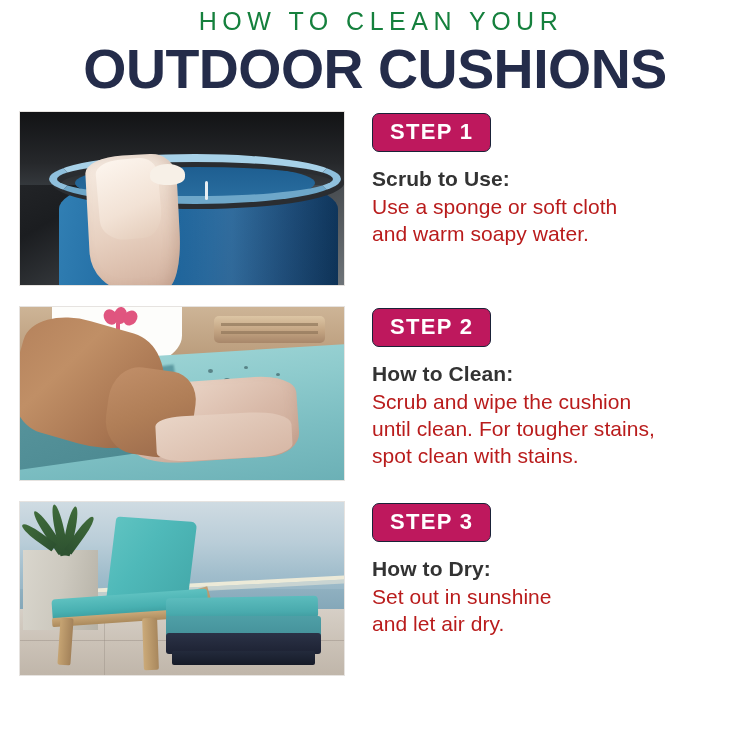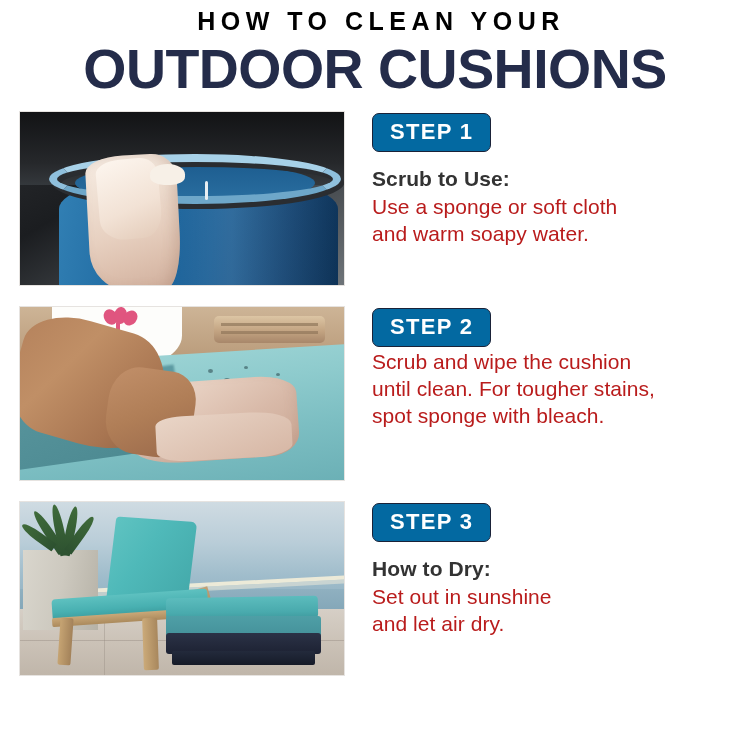--- a/index.html
+++ b/index.html
@@ -11,23 +11,23 @@
     overflow:hidden;
   }
 
   .infographic { position:relative; width:750px; height:750px; background:#fff; }
 
   
   .header { padding-top:6px; text-align:center; }
 
   .kicker {
     font-size:25px;
-    font-weight:700;
+    font-weight:400;
     letter-spacing:5.5px;
-    color:#000000;
+    color:#15803d;
     line-height:30px;
     padding-left:12px;
   }
 
   .headline {
     font-size:56px;
     font-weight:bold;
     letter-spacing:-0.5px;
     color:#242c4a;
     line-height:62px;
@@ -64,21 +64,21 @@
     flex:0 0 326px;
     overflow:hidden;
     border:1px solid #e6e3e0;
     background:#cfd3d6;
   }
 
   .text-col { flex:1; padding-left:27px; padding-top:2px; }
 
   .badge {
     display:inline-block;
-    background:#0369a1;
+    background:#be185d;
     color:#ffffff;
     font-size:22px;
     font-weight:bold;
     letter-spacing:1.3px;
     padding:5px 17px 7px 17px;
     border-radius:7px;
     line-height:25px;
     border:1px solid #1a2238;
   }
 
@@ -333,23 +333,24 @@
         <div class="p2-drop" style="left:69%;top:34%;width:4px;height:3px;"></div>
         <div class="p2-drop" style="left:74%;top:44%;width:5px;height:4px;"></div>
         <div class="p2-drop" style="left:79%;top:38%;width:4px;height:3px;"></div>
         <div class="p2-arm"></div>
         <div class="p2-rag"></div>
         <div class="p2-hand"></div>
         <div class="p2-rag2"></div>
       </div>
       <div class="text-col">
         <div class="badge">STEP 2</div>
+        <div class="step-head">How to Clean:</div>
         <div class="step-body">Scrub and wipe the cushion
 until clean. For tougher stains,
-spot sponge with bleach.</div>
+spot clean with stains.</div>
       </div>
     </div>
 
     <div class="step-row">
       <div class="photo">
         <div class="p3-sky"></div>
         <div class="p3-sea"></div>
         <div class="p3-rail"></div>
         <div class="p3-deck"></div>
         <div class="p3-deck-l1"></div>

